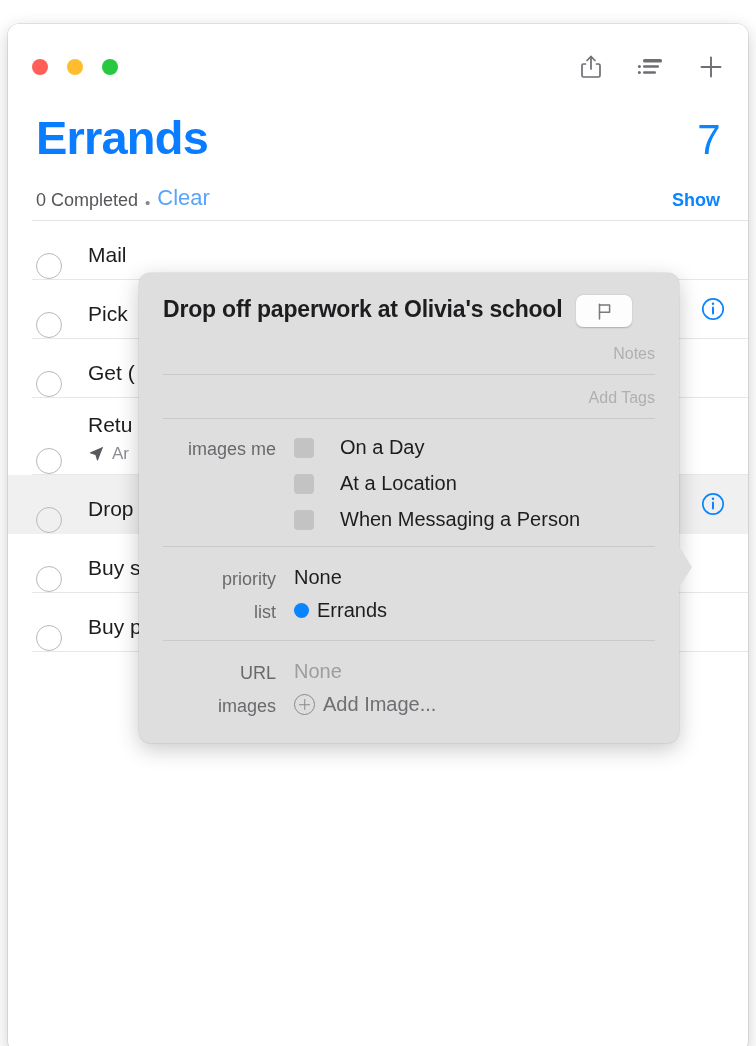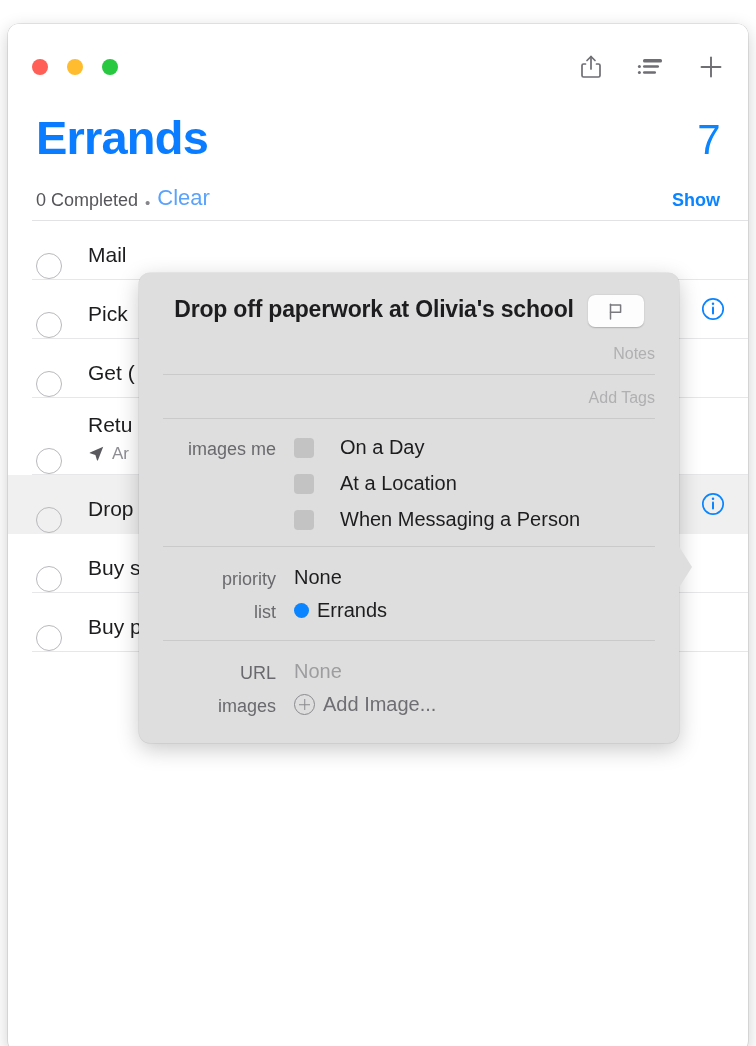--- a/index.html
+++ b/index.html
@@ -207,21 +207,21 @@
     width: 14px;
     height: 44px;
     background: #dedede;
     clip-path: polygon(0 0, 100% 50%, 0 100%);
     filter: drop-shadow(2px 0 2px rgba(0,0,0,.10));
   }
 
   .pop-head {
     display: flex;
     align-items: flex-start;
-    justify-content: center;
+    justify-content: flex-start;
     gap: 14px;
   }
   .pop-title {
     font-size: 23px;
     font-weight: bold;
     color: #1d1d1f;
     line-height: 1.28;
     letter-spacing: -0.2px;
     max-width: 400px;
   }

